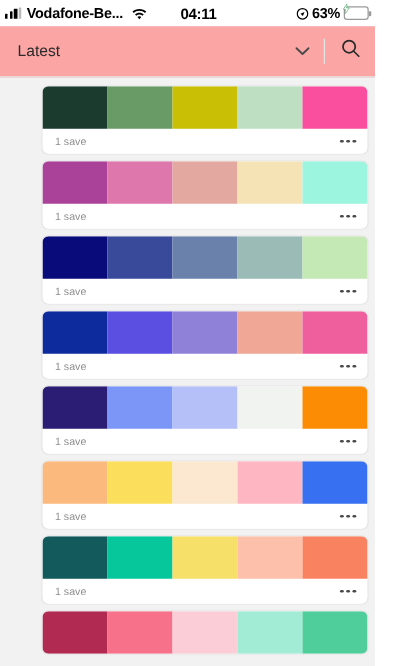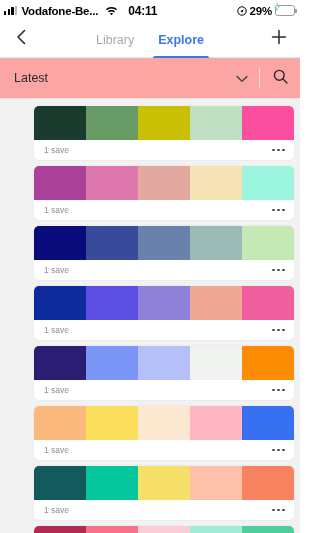--- a/index.html
+++ b/index.html
@@ -20,21 +20,21 @@
   .sb-left { display:flex; align-items:center; gap:4px; }
   .signal { display:flex; align-items:flex-end; gap:1.3px; height:9px; }
   .signal i { width:2.4px; background:#000; border-radius:0.5px; display:block; }
   .signal i:nth-child(1){ height:4px; }
   .signal i:nth-child(2){ height:6px; }
   .signal i:nth-child(3){ height:8px; }
   .signal i:nth-child(4){ height:9.5px; background:#b9b9b9; }
   .carrier { font-size:11.5px; font-weight:bold; letter-spacing:-0.2px; }
   .wifi { width:13px; height:10px; position:relative; margin-left:3px; }
   .wifi svg { display:block; }
-  .clock { font-size:12px; font-weight:bold; margin-left:6px; letter-spacing:-0.2px; }
+  .clock { font-size:12px; font-weight:bold; margin-left:22px; letter-spacing:-0.2px; }
   .sb-right { margin-left:auto; display:flex; align-items:center; gap:3px; }
   .loc-icon { width:10px; height:10px; }
   .batt-pct { font-size:11.5px; font-weight:bold; letter-spacing:-0.2px; }
   .battery { width:20px; height:10.5px; border:1px solid #9a9a9a; border-radius:2.6px; position:relative; padding:1px; }
   .battery::after { content:""; position:absolute; right:-2.6px; top:3px; width:1.6px; height:4px; background:#9a9a9a; border-radius:0 1px 1px 0; }
   .battery .fill { height:100%; background:#3dd35f; border-radius:1.5px; position:relative; }
   .bolt { position:absolute; left:50%; top:50%; transform:translate(-50%,-50%); }
 
   
   .navbar {
@@ -106,52 +106,31 @@
       </span>
       <span class="clock">04:11</span>
     </div>
     <div class="sb-right">
       <span class="loc-icon">
         <svg width="10" height="10" viewBox="0 0 10 10">
           <circle cx="5" cy="5" r="4.2" fill="none" stroke="#000" stroke-width="1"></circle>
           <path d="M3.4 5 L6.6 3.6 L5.3 6.8 Z" fill="#000"></path>
         </svg>
       </span>
-      <span class="batt-pct">29%</span>
+      <span class="batt-pct">63%</span>
       <span class="battery">
         <span class="fill">
           <svg class="bolt" width="6" height="8" viewBox="0 0 6 8">
             <path d="M3.6 0 L0.6 4.4 H2.5 L2.2 8 L5.4 3.4 H3.3 Z" fill="#ffffff" stroke="#2aa348" stroke-width="0.4"></path>
           </svg>
         </span>
       </span>
     </div>
   </div>
 
-  <div class="navbar">
-    <div class="nav-btn">
-      <span>
-        <svg width="11" height="16" viewBox="0 0 11 16">
-          <path d="M8.5 1.5 L2 8 L8.5 14.5" fill="none" stroke="#2b2b2b" stroke-width="1.6" stroke-linecap="round" stroke-linejoin="round"></path>
-        </svg>
-      </span>
-    </div>
-    <div class="spacer"></div>
-    <div class="tabs">
-      <div class="tab inactive">Library</div>
-      <div class="tab active">Explore</div>
-    </div>
-    <div class="nav-btn">
-      <span>
-        <svg width="16" height="16" viewBox="0 0 16 16">
-          <path d="M8 1.5 V14.5 M1.5 8 H14.5" fill="none" stroke="#2b2b2b" stroke-width="1.5" stroke-linecap="round"></path>
-        </svg>
-      </span>
-    </div>
-  </div>
 
   <div class="filterbar">
     <span class="filter-label">Latest</span>
     <div class="chev-btn">
       <span>
         <svg width="12" height="8" viewBox="0 0 12 8">
           <path d="M1.2 1.6 L6 6.2 L10.8 1.6" fill="none" stroke="#4a4a4a" stroke-width="1.5" stroke-linecap="round" stroke-linejoin="round"></path>
         </svg>
       </span>
     </div>

